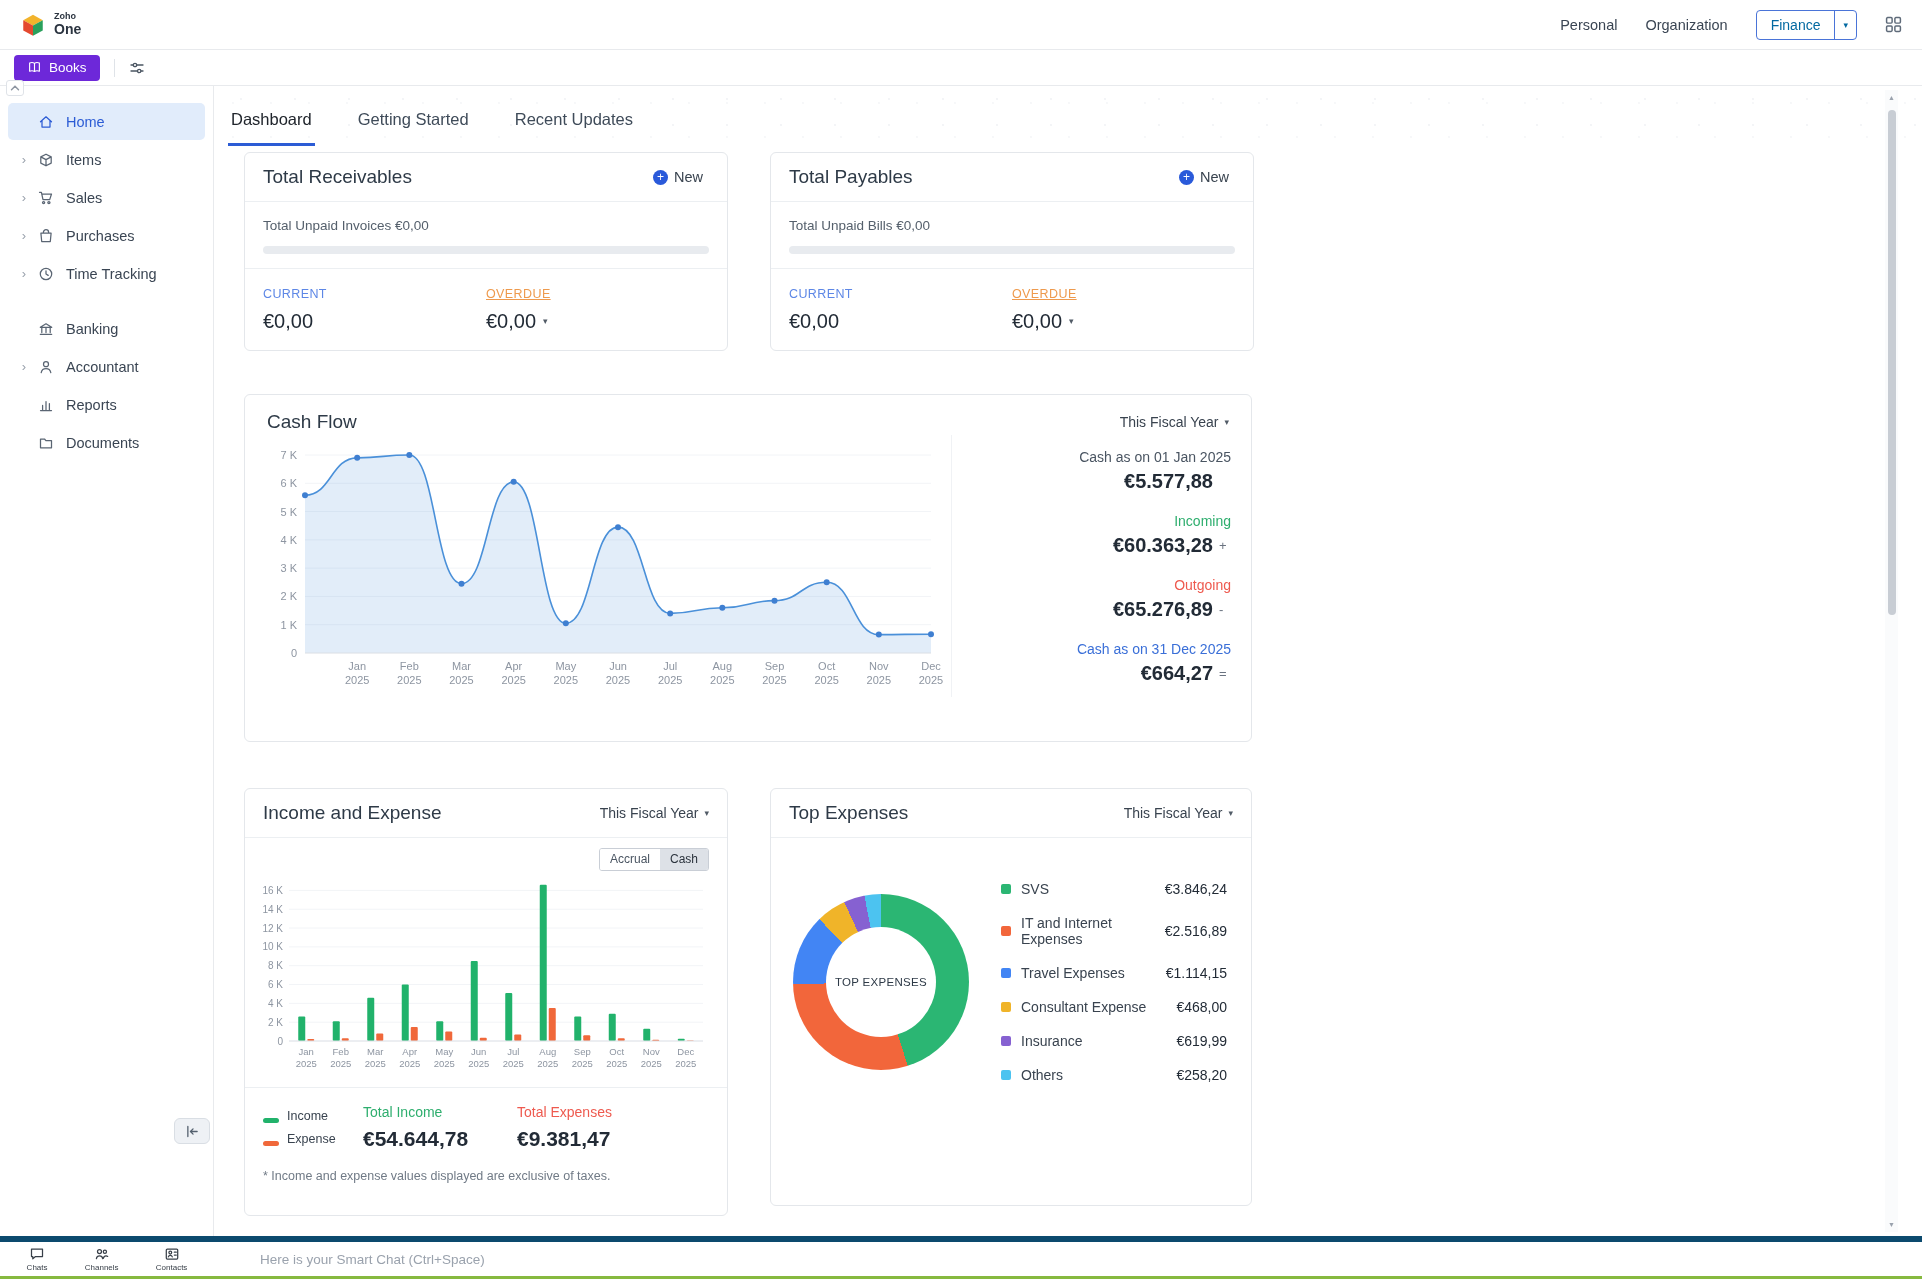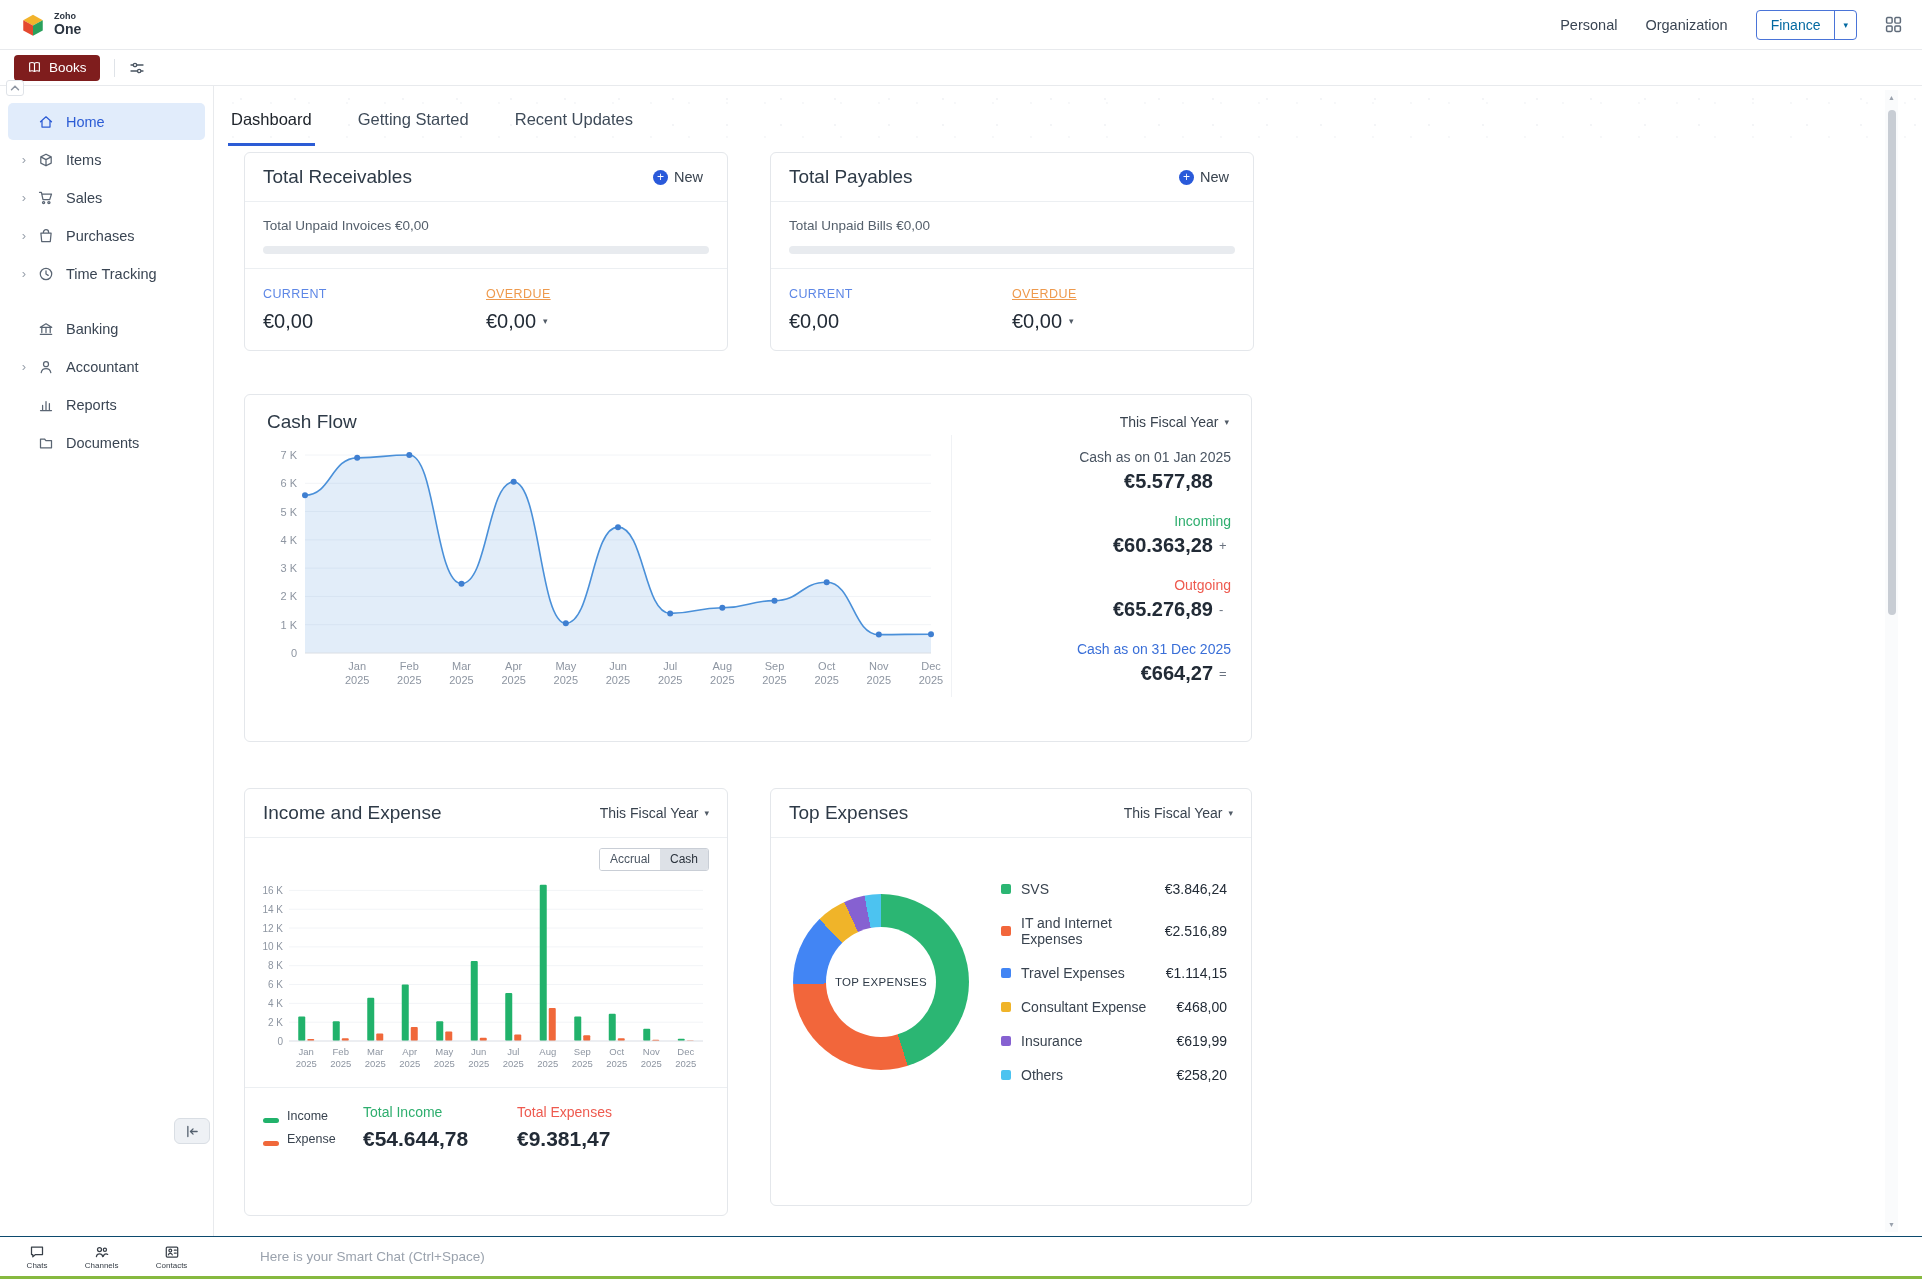--- a/index.html
+++ b/index.html
@@ -21,21 +21,21 @@
   .topnav { cursor:pointer; }
   .finance-split { display:flex; align-items:stretch; border:1px solid #4a74d8; color:#0369a1;
                    border-radius:4px; overflow:hidden; font-size:14px; background:#fff; }
   .finance-main { padding:6px 14px; cursor:pointer; }
   .split-caret { padding:6px 8px; border-left:1px solid #4a74d8; font-size:9px; display:flex; align-items:center; cursor:pointer; }
   .grid-icon { color:#5f6b7a; display:flex; cursor:pointer; }
 
   
   .appbar { height:36px; display:flex; align-items:center; padding:0 14px; gap:14px;
             border-bottom:1px solid #e8eaed; background:#fff; }
-  .books-btn { display:flex; align-items:center; gap:7px; background:#7f1d1d; color:#fff;
+  .books-btn { display:flex; align-items:center; gap:7px; background:#6d28d9; color:#fff;
                border:none; border-radius:4px; padding:5px 13px 6px; font-size:13.5px;
                font-family:inherit; cursor:pointer; }
   .vdiv { width:1px; height:18px; background:#dfe3e8; }
   .filter-icon { color:#4a5562; display:flex; cursor:pointer; }
 
   .collapse-tab { position:absolute; left:6px; top:80px; width:18px; height:16px; background:#fff;
                   border:1px solid #dfe3e8; border-radius:3px; display:flex; align-items:center;
                   justify-content:center; color:#8d95a1; cursor:pointer; z-index:5; }
 
   
@@ -133,21 +133,21 @@
   .te-value { color:#222b36; }
 
   
   .vscroll { position:absolute; right:24px; top:4px; bottom:4px; width:13px; background:#fafbfc;
              display:flex; flex-direction:column; align-items:center; }
   .vs-arrow { font-size:7px; color:#9aa2ad; padding:4px 0; cursor:pointer; }
   .vs-arrow.down { margin-top:auto; }
   .vs-thumb { position:absolute; top:20px; width:8px; height:505px; border-radius:5px; background:#c8cdd4; cursor:pointer; }
 
   
-  .dock { height:40px; border-top:1px solid #0c4a6e; display:flex; align-items:center; background:#fff; }
+  .dock { height:40px; border-top:6px solid #0c4a6e; display:flex; align-items:center; background:#fff; }
   .dock-left { width:214px; display:flex; justify-content:space-around; padding:0 8px; }
   .dock-item { display:flex; flex-direction:column; align-items:center; gap:1px; color:#394049;
                font-size:8px; cursor:pointer; }
   .dock-item .dk-ic { display:flex; color:#394049; }
   .smartchat { flex:1; border:none; outline:none; font-size:13.5px; color:#3a4553; margin-left:44px;
                font-family:inherit; background:transparent; }
   .smartchat::placeholder { color:#9aa2ad; }
   .bottom-line { height:3px; background:#86b93f; }
 
   .collapse-bottom { position:absolute; left:174px; top:1118px; width:36px; height:26px;
@@ -574,20 +574,21 @@
               </div>
             <div class="ie-total">
               <div class="ie-total-label income">Total Income</div>
               <div class="ie-total-value">€54.644,78</div>
             </div>
             <div class="ie-total">
               <div class="ie-total-label expense">Total Expenses</div>
               <div class="ie-total-value">€9.381,47</div>
             </div>
           </div>
+          <div class="ie-footnote">* Income and expense values displayed are exclusive of taxes.</div>
         </section>
 
         <section class="card topexp-card">
           <header class="card-head">
             <h2 class="card-title">Top Expenses</h2>
             <div class="period-select">
               <span>This Fiscal Year</span>
               <span class="caret">▾</span>
             </div>
           </header>

